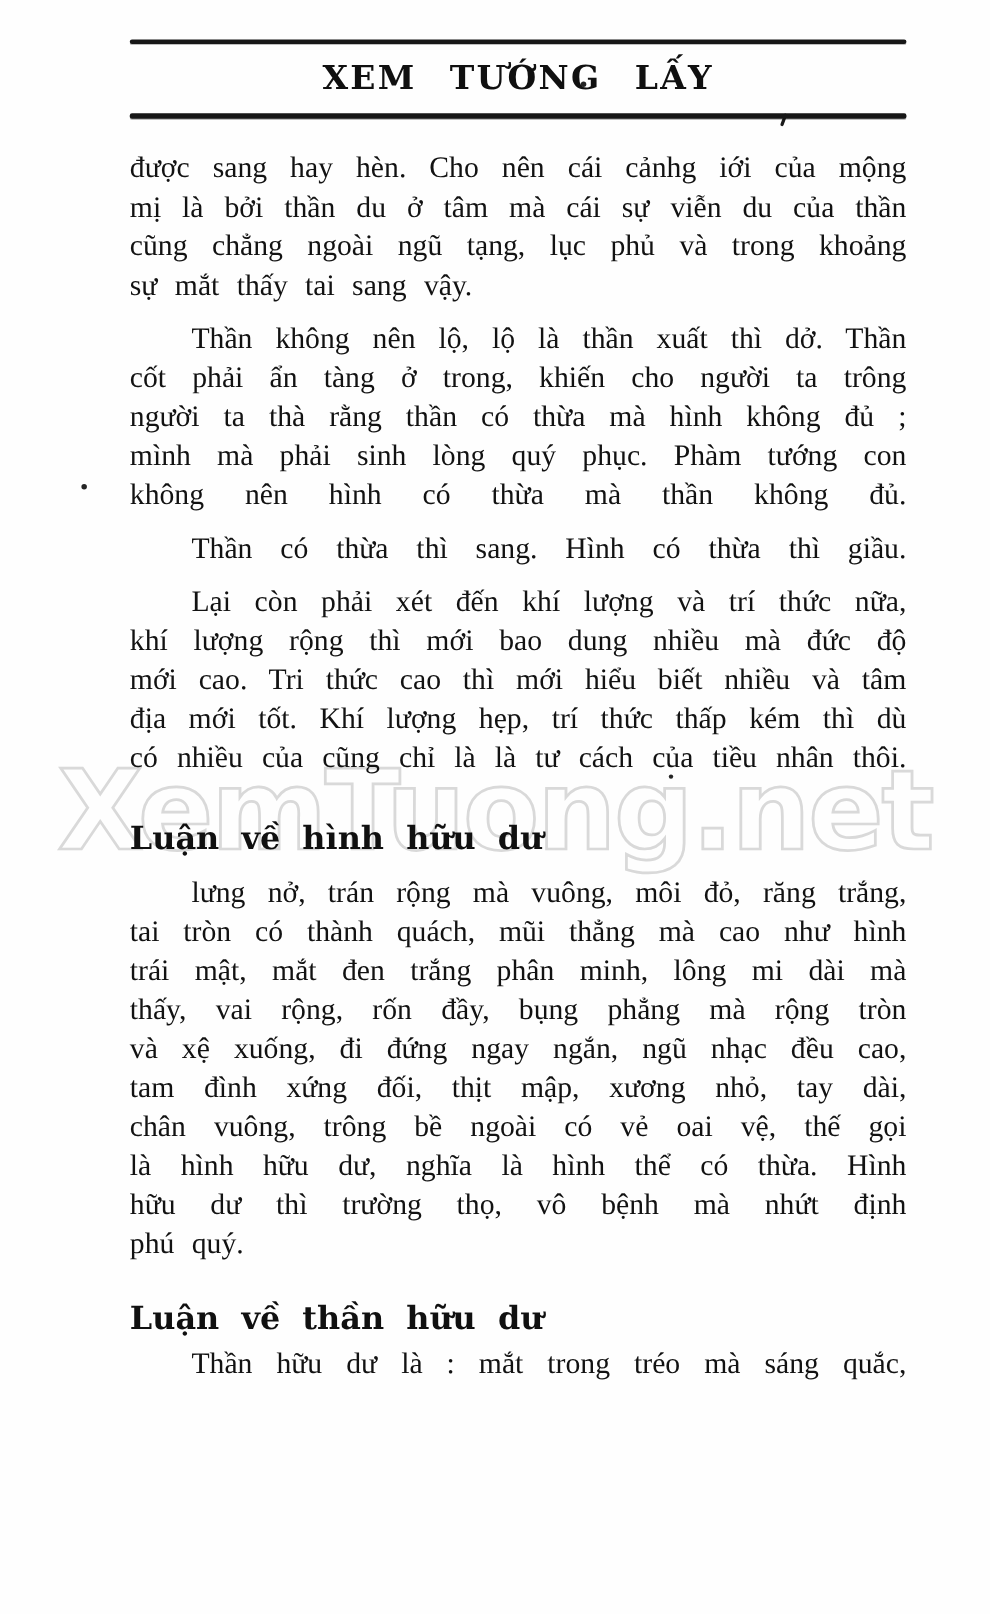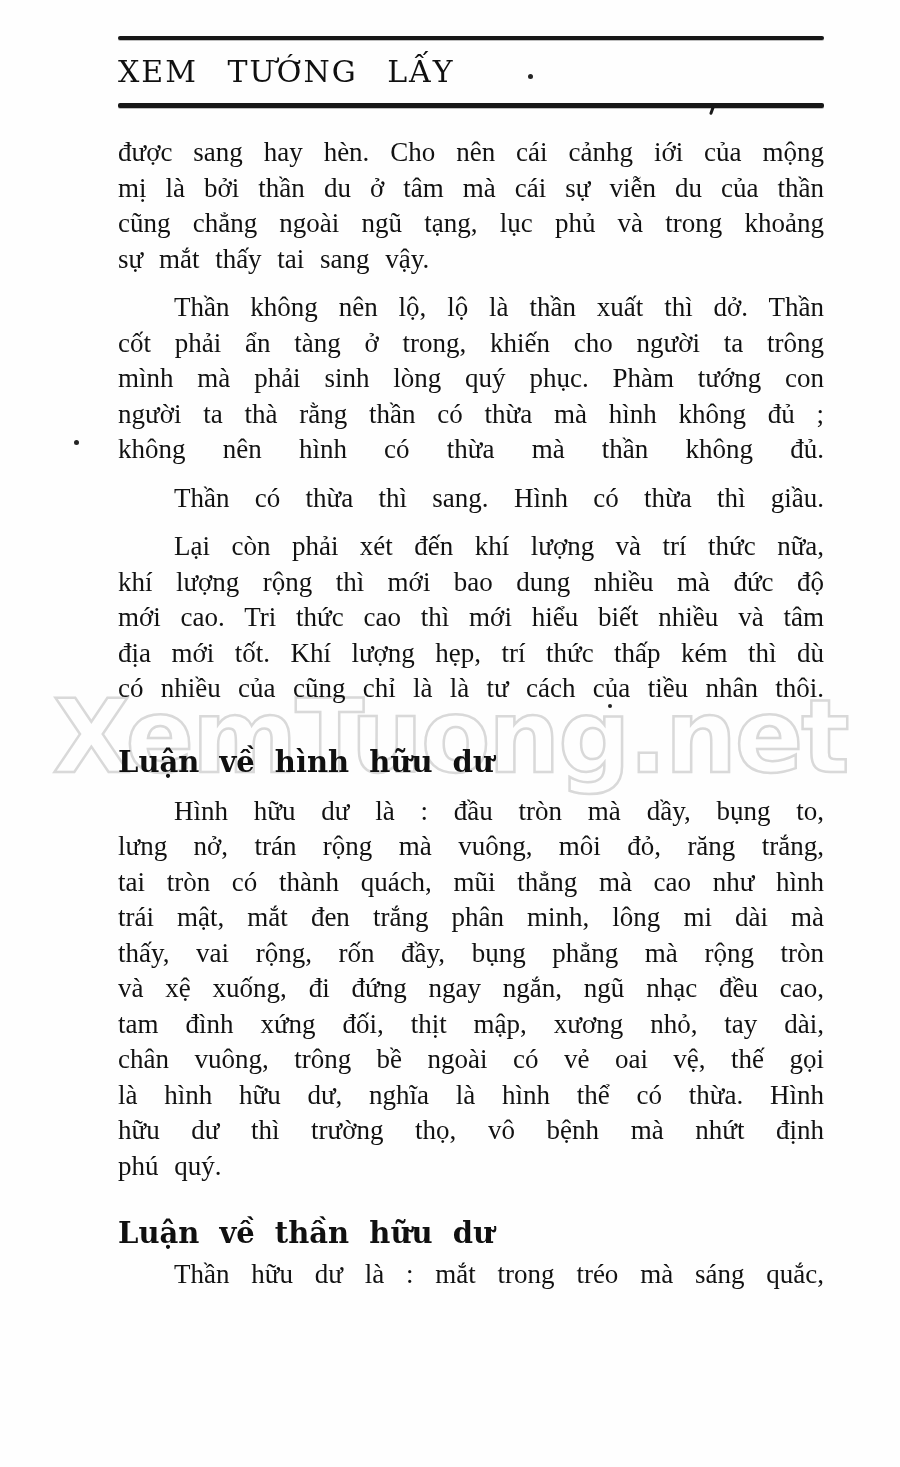--- a/index.html
+++ b/index.html
@@ -14,21 +14,21 @@
     font-family:"DejaVu Sans",sans-serif;font-weight:bold;
     font-size:101px;letter-spacing:-2px;
     color:transparent;-webkit-text-stroke:2.5px #d9d9d9;
     user-select:none;
   }
   .content{position:relative;z-index:1;padding:36px 76px 0 118px;}
   .rule{height:4px;background:#171717;border-radius:2px;
     box-shadow:0 1px 0 rgba(0,0,0,.25);}
   .rule.bottom{height:5px;}
   .page-title{
-    text-align:left;font-weight:normal;font-size:30px;line-height:34px;
+    text-align:center;font-weight:bold;font-size:30px;line-height:34px;
     letter-spacing:2px;word-spacing:18px;margin:15px 0 14px 0;color:#101010;
   }
   .page-body{font-size:27px;}
   .page-body > *{margin:13px 0 0 0;}
   .page-body > :nth-child(1){margin-top:27px;}
   .page-body > :nth-child(5){margin-top:35px;}
   .page-body > :nth-child(6){margin-top:12px;}
   .page-body > :nth-child(7){margin-top:29px;}
   .page-body > :nth-child(8){margin-top:4px;}
   .para{color:#121212;}
@@ -64,37 +64,36 @@
   <div class="page-body">
       <div class="para">
         <div class="line">được sang hay hèn. Cho nên cái cảnhg iới của mộng</div>
         <div class="line">mị là bởi thần du ở tâm mà cái sự viễn du của thần</div>
         <div class="line">cũng chẳng ngoài ngũ tạng, lục phủ và trong khoảng</div>
         <div class="line left">sự mắt thấy tai sang vậy.</div>
       </div>
       <div class="para indent">
         <div class="line">Thần không nên lộ, lộ là thần xuất thì dở. Thần</div>
         <div class="line">cốt phải ẩn tàng ở trong, khiến cho người ta trông</div>
+        <div class="line">người ta thà rằng thần có thừa mà hình không đủ ;</div>
         <div class="line">mình mà phải sinh lòng quý phục. Phàm tướng con</div>
-        <div class="line">người ta thà rằng thần có thừa mà hình không đủ ;</div>
         <div class="line">không nên hình có thừa mà thần không đủ.</div>
       </div>
       <div class="para indent">
         <div class="line">Thần có thừa thì sang. Hình có thừa thì giầu.</div>
       </div>
       <div class="para indent">
         <div class="line">Lại còn phải xét đến khí lượng và trí thức nữa,</div>
         <div class="line">khí lượng rộng thì mới bao dung nhiều mà đức độ</div>
         <div class="line">mới cao. Tri thức cao thì mới hiểu biết nhiều và tâm</div>
         <div class="line">địa mới tốt. Khí lượng hẹp, trí thức thấp kém thì dù</div>
         <div class="line">có nhiều của cũng chỉ là là tư cách của tiều nhân thôi.</div>
       </div>
       <div class="section-heading">Luận về hình hữu dư</div>
       <div class="para indent">
-        <div class="line">Hình hữu dư là : đầu tròn mà dầy, bụng to,</div>
         <div class="line">lưng nở, trán rộng mà vuông, môi đỏ, răng trắng,</div>
         <div class="line">tai tròn có thành quách, mũi thẳng mà cao như hình</div>
         <div class="line">trái mật, mắt đen trắng phân minh, lông mi dài mà</div>
         <div class="line">thấy, vai rộng, rốn đầy, bụng phẳng mà rộng tròn</div>
         <div class="line">và xệ xuống, đi đứng ngay ngắn, ngũ nhạc đều cao,</div>
         <div class="line">tam đình xứng đối, thịt mập, xương nhỏ, tay dài,</div>
         <div class="line">chân vuông, trông bề ngoài có vẻ oai vệ, thế gọi</div>
         <div class="line">là hình hữu dư, nghĩa là hình thể có thừa. Hình</div>
         <div class="line">hữu dư thì trường thọ, vô bệnh mà nhứt định</div>
         <div class="line left">phú quý.</div>

